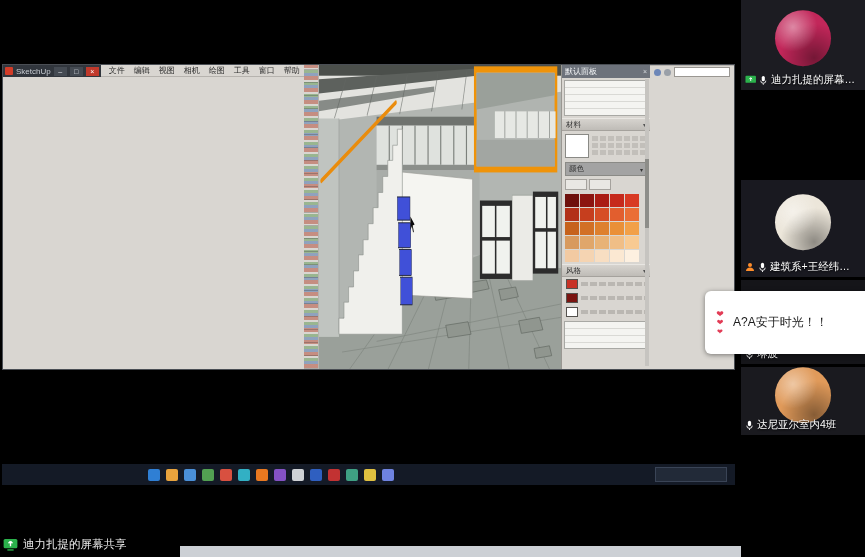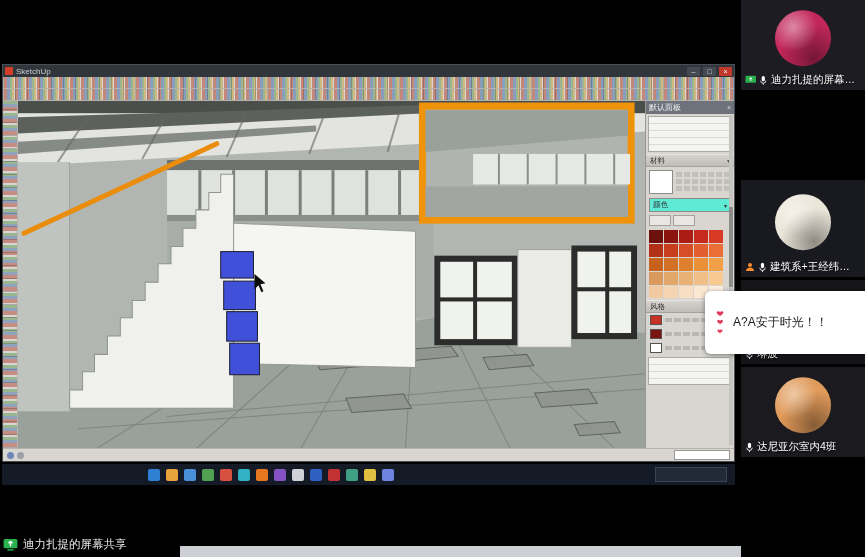--- a/index.html
+++ b/index.html
@@ -1,21 +1,21 @@
 <!DOCTYPE html>
 <html><head>
 <meta charset="utf-8">
 <style>
   html,body{margin:0;padding:0;background:#000;}
   #stage{position:relative;width:865px;height:557px;background:#000;overflow:hidden;
          font-family:"Liberation Sans","DejaVu Sans",sans-serif;}
   
   .share-area{position:absolute;left:0;top:0;width:741px;height:557px;background:#000;}
-  .su-window{position:absolute;left:2px;top:64px;width:733px;height:398px;background:#d9d6d1;
-             border:1px solid #4a4e54;box-sizing:border-box;display:flex;flex-direction:column;}
+  .su-window{position:absolute;left:2px;top:64px;width:733px;height:306px;background:#d9d6d1;
+             border:1px solid #4a4e54;box-sizing:border-box;display:flex;flex-direction:row;}
   .su-titlebar{height:12px;background:#31363d;display:flex;align-items:center;padding:0 2px;gap:3px;flex:0 0 auto;}
   .su-logo{width:8px;height:8px;background:#d23c28;border-radius:1px;}
   .su-title{font-size:8px;color:#c9ced4;white-space:nowrap;overflow:hidden;flex:1;}
   .su-ctrl{width:13px;height:9px;font-size:7px;line-height:9px;text-align:center;color:#dfe3e8;background:#444a52;}
   .su-ctrl.close{background:#c0392b;color:#fff;}
   .su-menubar{height:11px;background:#d9d6d1;border-bottom:1px solid #b6b3ae;display:flex;align-items:center;
               padding-left:4px;gap:1px;flex:0 0 auto;}
   .su-menu{font-size:8px;color:#2e2e2e;padding:0 4px;}
   .hstrip{height:11px;border-bottom:1px solid #b6b3ae;flex:0 0 auto;
     background:
@@ -40,21 +40,21 @@
   .rp-header .x{margin-left:auto;font-size:7px;color:#d6dade;}
   .rp-listbox{height:34px;margin:2px;background:repeating-linear-gradient(#f4f4f1 0 6px,#d9d9d5 6px 7px);
               border:1px solid #a8a8a4;flex:0 0 auto;}
   .rp-sec{height:11px;background:linear-gradient(#d6d3ce,#bfbcb7);border-top:1px solid #e8e6e2;
           border-bottom:1px solid #a5a29d;display:flex;align-items:center;padding:0 4px;flex:0 0 auto;}
   .rp-sec .caret{margin-left:auto;font-size:6px;color:#555;}
   .rp-preview{display:flex;gap:3px;padding:3px;flex:0 0 auto;}
   .rp-thumb{width:22px;height:22px;background:#fff;border:1px solid #8a8a86;}
   .rp-minbars{flex:1;display:flex;flex-direction:column;gap:2px;padding-top:2px;}
   .rp-minbars i{display:block;height:5px;background:repeating-linear-gradient(90deg,#c2bfba 0 6px,#d9d6d1 6px 8px);}
-  .rp-drop{height:12px;margin:1px 3px;background:#5eead4;border:1px solid #8a8a86;display:flex;align-items:center;
+  .rp-drop{height:12px;margin:1px 3px;background:#a3a3a3;border:1px solid #8a8a86;display:flex;align-items:center;
            padding:0 3px;flex:0 0 auto;}
   .rp-drop .caret{margin-left:auto;font-size:6px;}
   .rp-tabs{display:flex;gap:2px;padding:2px 3px;flex:0 0 auto;}
   .rp-tabs i{width:20px;height:9px;background:#e9e7e3;border:1px solid #a5a29d;}
   .rp-swatches{display:grid;grid-template-columns:repeat(5,14px);gap:1px;padding:2px 3px 1px 3px;flex:0 0 auto;}
   .rp-swatches span{height:13px;display:block;}
   .rp-peach{display:grid;grid-template-columns:repeat(5,14px);gap:1px;padding:0 3px 2px 3px;flex:0 0 auto;}
   .rp-peach span{height:12px;display:block;}
   .rp-row{display:flex;align-items:center;gap:3px;padding:2px 4px;flex:0 0 auto;}
   .rp-chip{width:10px;height:8px;border:1px solid #55524e;flex:0 0 auto;}
@@ -106,20 +106,30 @@
 
     <div class="su-window">
       <div class="su-titlebar">
         <span class="su-logo"></span>
         <span class="su-title">SketchUp</span>
         <span class="su-ctrl">–</span>
         <span class="su-ctrl">□</span>
         <span class="su-ctrl close">×</span>
       </div>
 
+      <div class="su-menubar">
+        <span class="su-menu">文件</span>
+        <span class="su-menu">编辑</span>
+        <span class="su-menu">视图</span>
+        <span class="su-menu">相机</span>
+        <span class="su-menu">绘图</span>
+        <span class="su-menu">工具</span>
+        <span class="su-menu">窗口</span>
+        <span class="su-menu">帮助</span>
+      </div>
 
       <div class="hstrip"></div>
       <div class="hstrip"></div>
 
       <div class="su-body">
         <div class="vstrip"></div>
 
         <div class="su-viewport">
           <svg viewBox="0 0 631 341" preserveAspectRatio="none">
 
@@ -378,21 +388,21 @@
     <div class="tile-label">
       <svg width="9" height="11" viewBox="0 0 10 12">
         <rect x="3.2" y="0.8" width="3.6" height="6" rx="1.8" fill="#fff"></rect>
         <path d="M2 6.2a3 3 0 0 0 6 0" stroke="#fff" fill="none" stroke-width="1"></path>
         <line x1="5" y1="9.4" x2="5" y2="11" stroke="#fff" stroke-width="1"></line>
       </svg>
       <span class="nm">琳波</span>
     </div>
   </div>
 
-  <div class="tile t5" style="top:367px;height:90px;background:#1a1a1f">
+  <div class="tile t5" style="top:367px;height:68px;background:#1a1a1f">
     <span class="avatar av-ball" style="background-color: rgb(224, 154, 90);"></span>
     <div class="tile-label">
       <svg width="9" height="11" viewBox="0 0 10 12">
         <rect x="3.2" y="0.8" width="3.6" height="6" rx="1.8" fill="#fff"></rect>
         <path d="M2 6.2a3 3 0 0 0 6 0" stroke="#fff" fill="none" stroke-width="1"></path>
         <line x1="5" y1="9.4" x2="5" y2="11" stroke="#fff" stroke-width="1"></line>
       </svg>
       <span class="nm">达尼亚尔室内4班</span>
     </div>
   </div>

